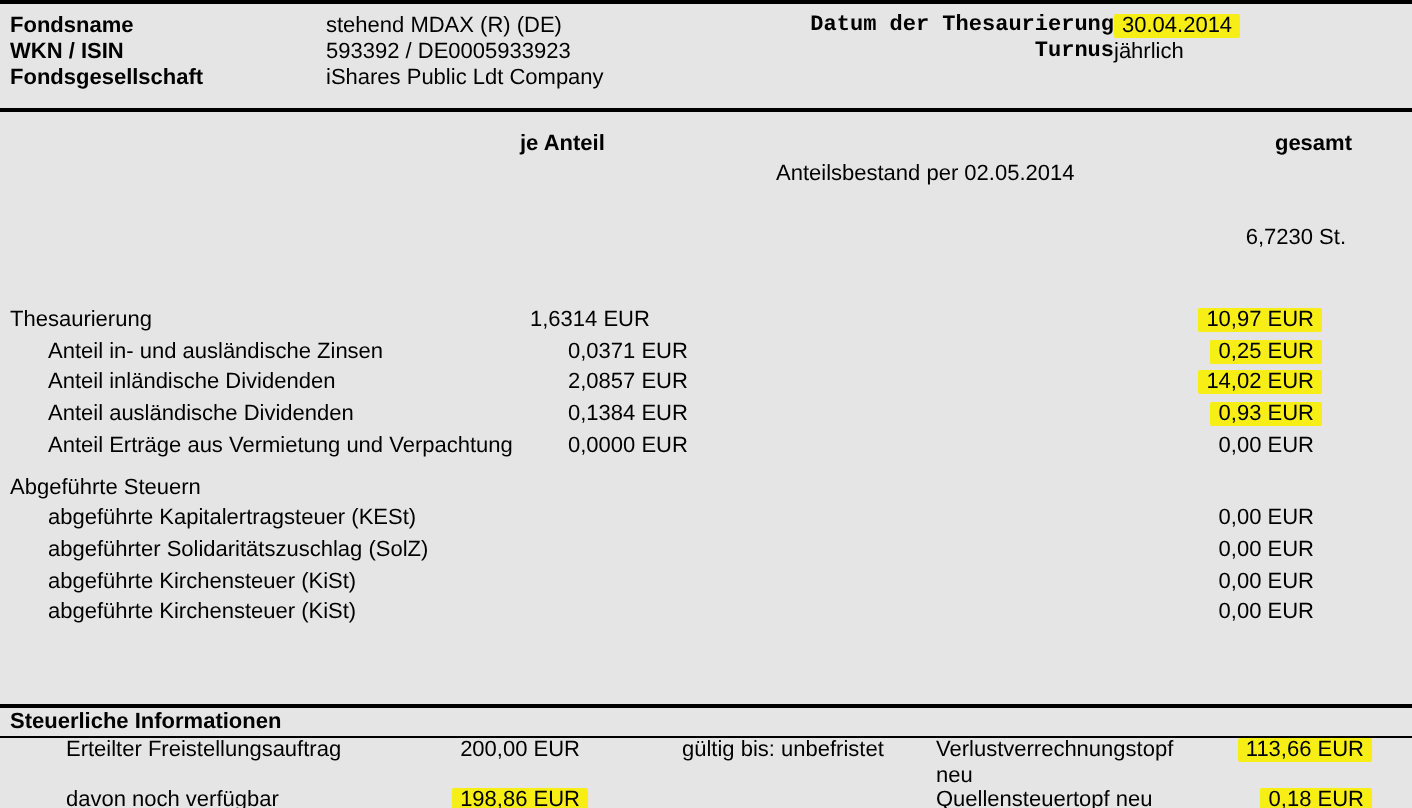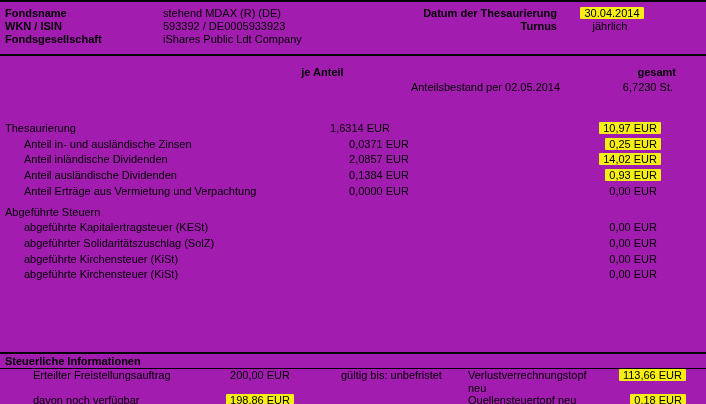--- a/index.html
+++ b/index.html
@@ -1,51 +1,51 @@
 <!DOCTYPE html>
 <html style="--hl: #f6ee15;"><head>
 <meta charset="utf-8">
 <style>
   html,body { margin:0; padding:0; background:#ffffff; }
   .page {
-    position:relative; width:706px; height:404px; background:#a21caf;
+    position:relative; width:706px; height:404px; background:#e5e5e5;
     font-family:"Liberation Sans", sans-serif; font-size:11px; color:#000;
     overflow:hidden;
   }
   .hr2 { border-top:2px solid #000; height:0; }
   .hr1 { border-top:1px solid #000; height:0; }
   b, .b { font-weight:bold; }
 
   
   .head { display:flex; padding:5px 43px 0 5px; }
   .head-left { width:352px; }
   .hrow { display:flex; line-height:13px; }
   .hrow .hlabel { width:158px; font-weight:bold; }
   .head-right { flex:1; }
   .head-right .hrow { justify-content:flex-end; }
-  .head-right .hlabel { flex:1; text-align:right; width:auto; }
-  .head-right .hvalue { width:106px; text-align:center; }
+  .head-right .hlabel { flex:1; text-align:right; width:auto;font-family:Liberation Mono, monospace; }
+  .head-right .hvalue { width:106px; text-align:left; }
   .rule-mid { margin-top:8px; }
 
   
   .chead1 { display:flex; margin-top:10px; font-weight:bold; }
   .chead2 { display:flex; margin-top:3px; }
   .c-spacer { width:260px; }
-  .c-je { width:125px; text-align:center; }
+  .c-je { width:125px; text-align:left; }
   .c-total { flex:1; text-align:right; padding-right:30px; }
   .c-hold-sp { width:388px; }
-  .c-hold { flex:1;text-align:center; }
-  .c-st { width:90px; text-align:right; margin-right:33px; }
+  .c-hold { flex:1; }
+  .c-st { width:90px; text-align:right; margin-right:33px;margin-top:32px; }
 
   
   .table { margin-top:28px; }
   .trow { display:flex; line-height:15.7px; }
   .t-label { width:260px; padding-left:5px; }
   .t-label.ind { padding-left:24px; }
-  .t-je { width:125px; text-align:right; }
+  .t-je { width:125px; text-align:left; }
   .t-total { flex:1; text-align:right; padding-right:49px; }
   .sp5 { height:5px; }
   .sp3 { height:3px; }
 
   .hl { background:var(--hl,#f7ee15); padding:0 4px; margin-right:-4px; border-radius:1px; }
 
   
   .taxinfo { position:absolute; left:0; top:352px; width:706px; }
   .tax-title { font-weight:bold; line-height:14px; padding-left:5px; }
   .tax-row { display:flex; line-height:12.5px; }

